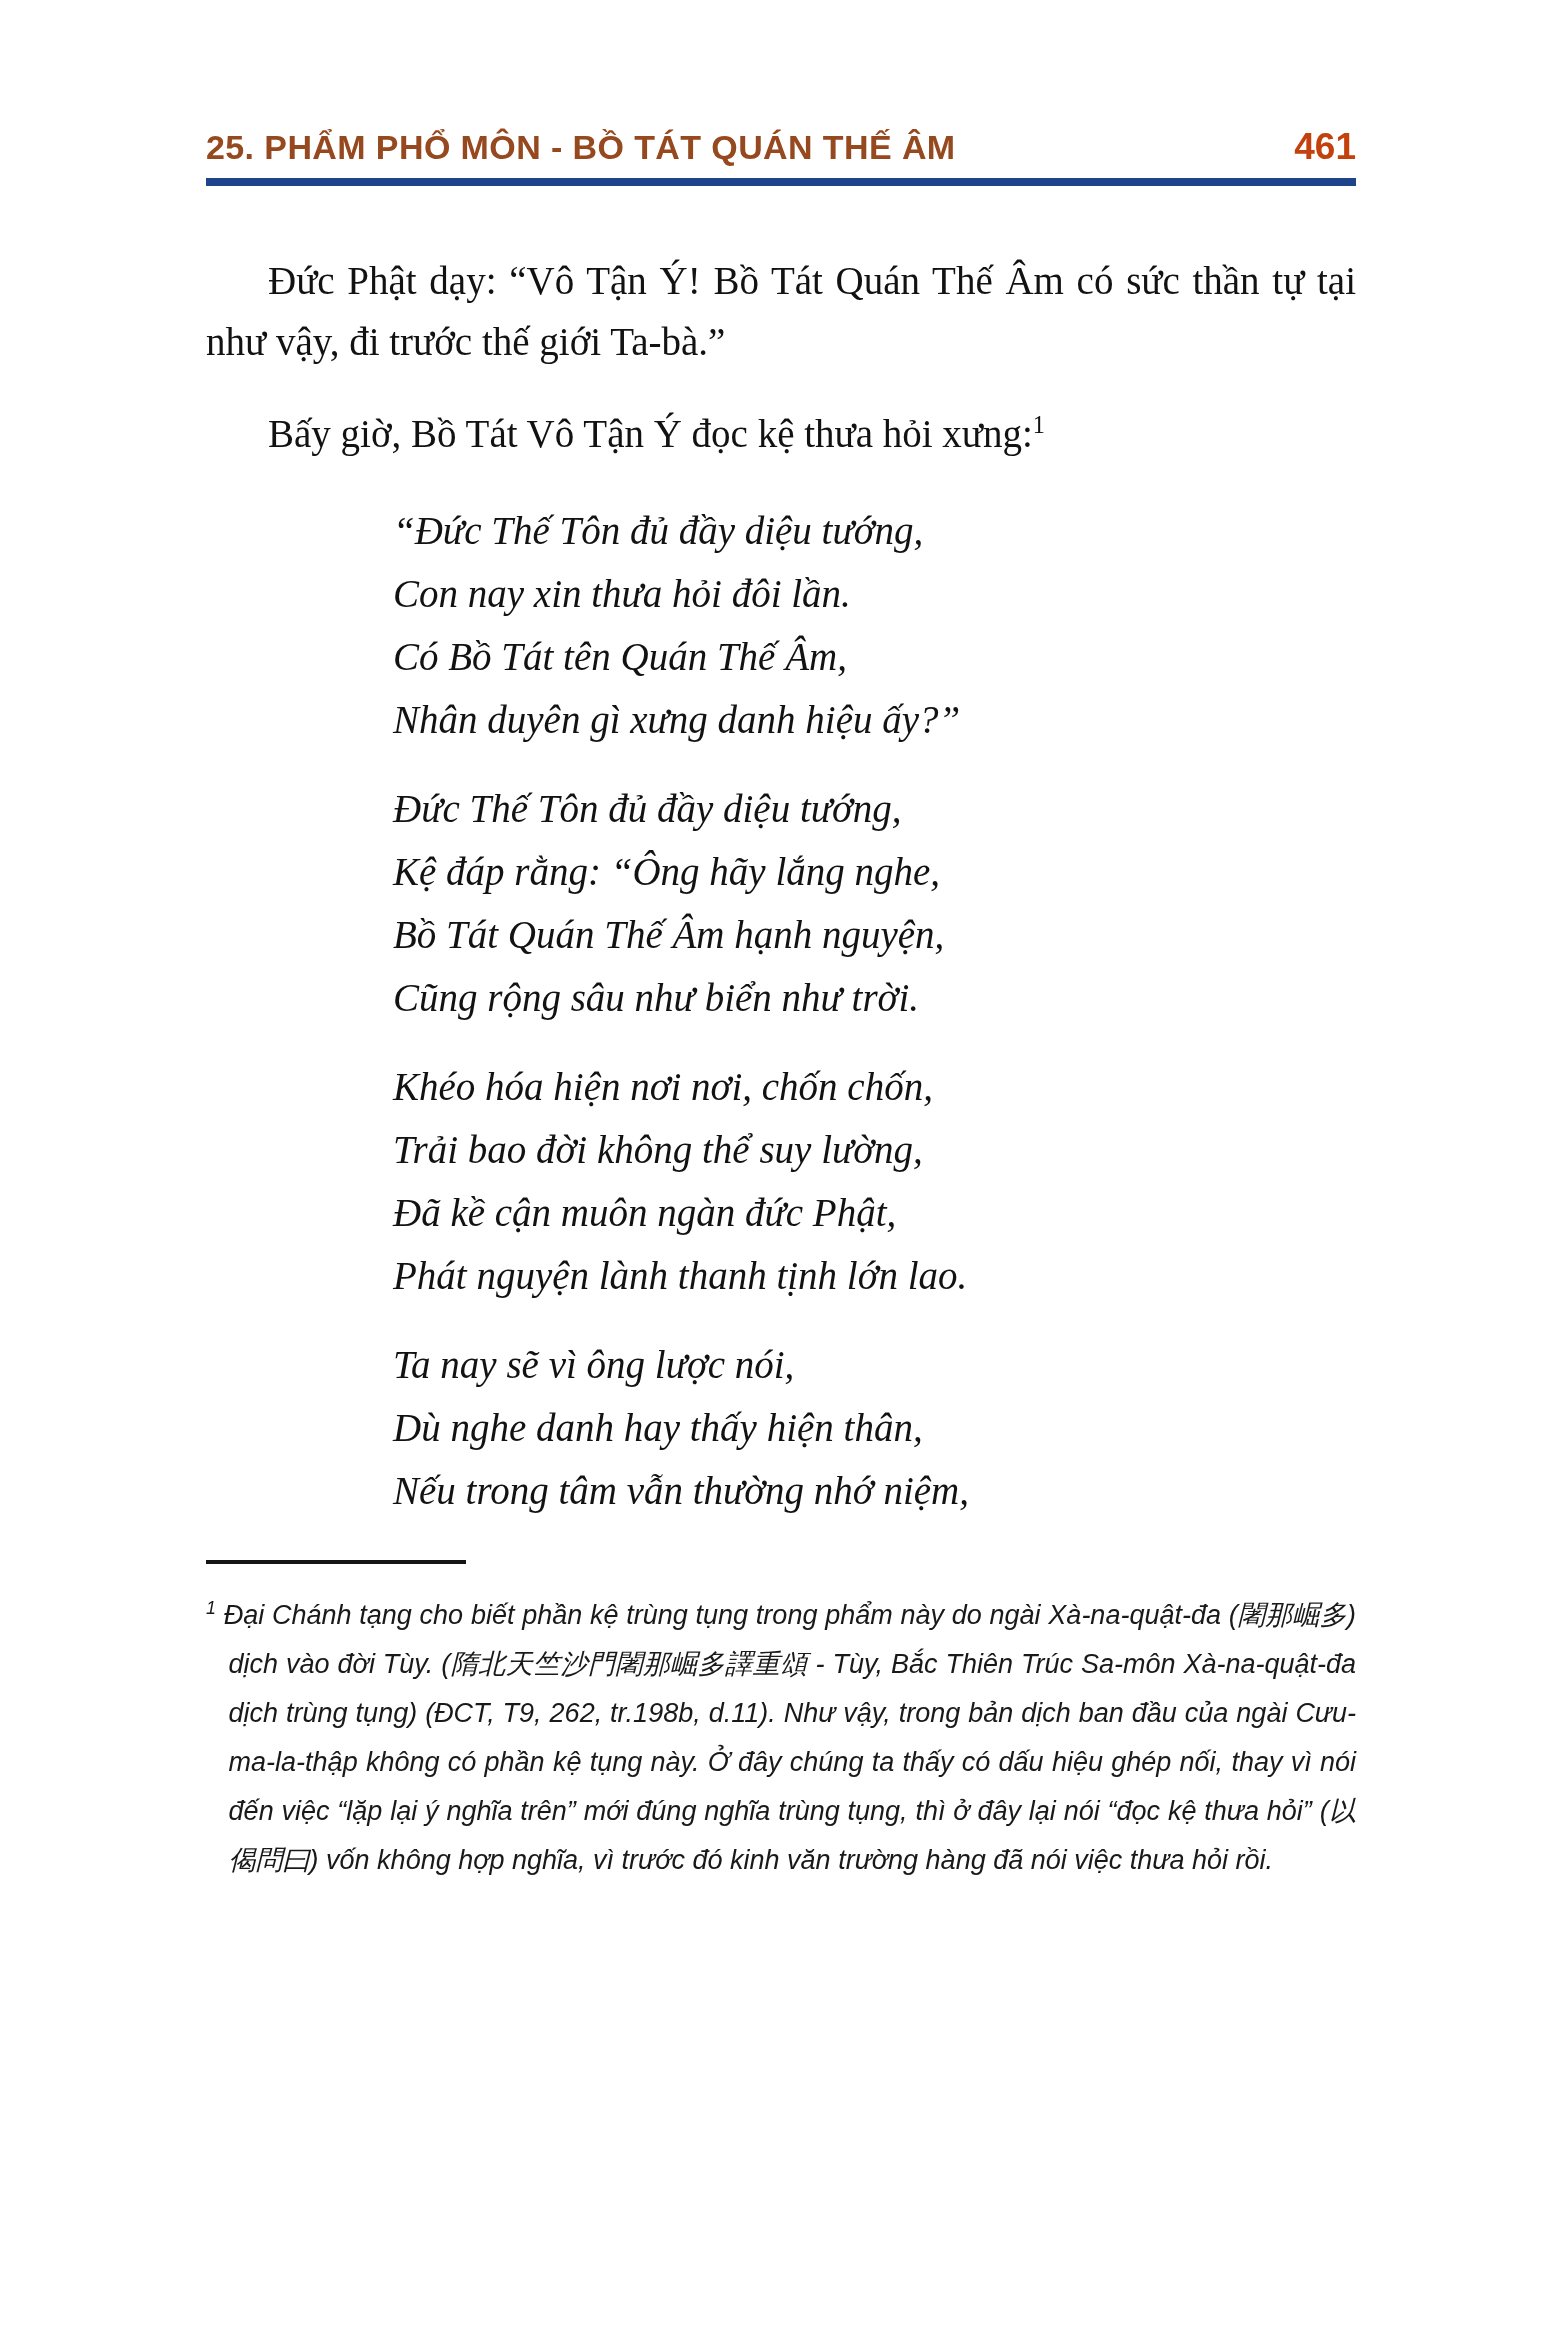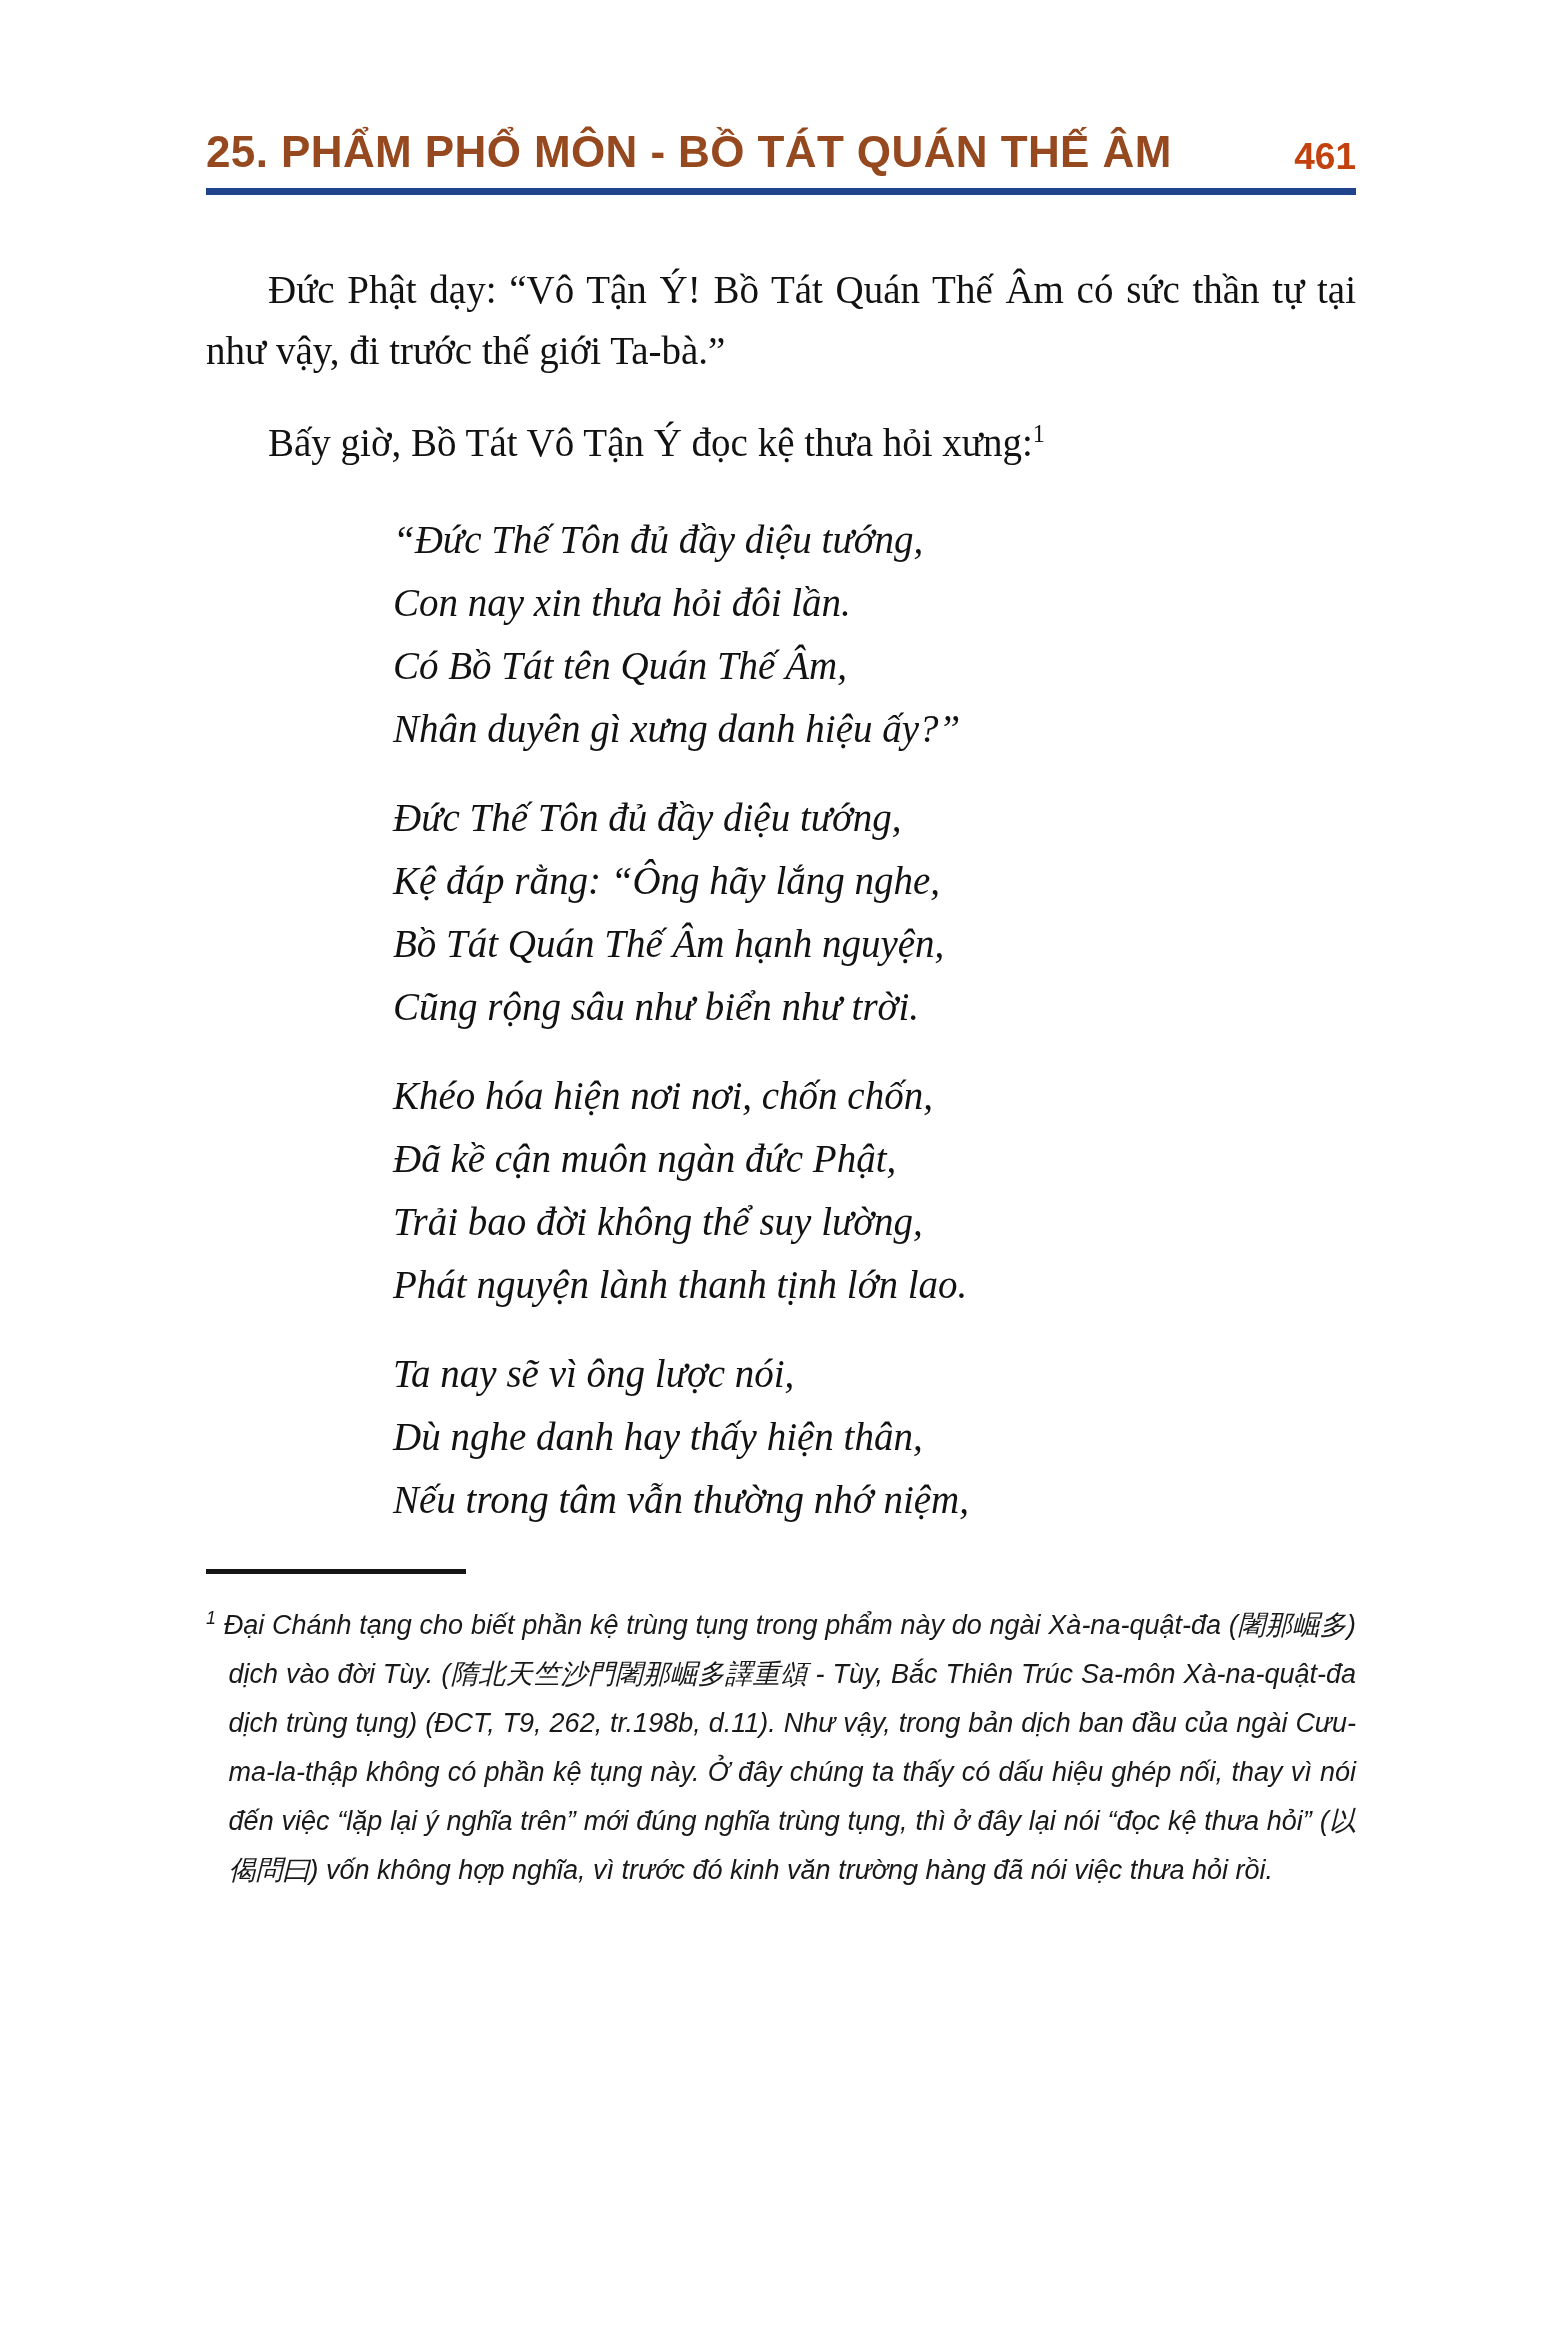--- a/index.html
+++ b/index.html
@@ -17,21 +17,21 @@
   }
   
   .header-row {
     display:flex;
     justify-content:space-between;
     align-items:flex-end;
   }
   .chapter-title {
     font-family:"Liberation Sans","DejaVu Sans",sans-serif;
     font-weight:bold;
-    font-size:44px;
+    font-size:34px;
     letter-spacing:0.4px;
     color:#96491f;
     line-height:1.1;
   }
   .page-number {
     font-family:"Liberation Sans","DejaVu Sans",sans-serif;
     font-weight:bold;
     font-size:37px;
     color:#c2410c;
     line-height:1.05;
@@ -112,22 +112,22 @@
           <div class="verse-line">Nhân duyên gì xưng danh hiệu ấy?”</div>
         </div>
         <div class="stanza">
           <div class="verse-line">Đức Thế Tôn đủ đầy diệu tướng,</div>
           <div class="verse-line">Kệ đáp rằng: “Ông hãy lắng nghe,</div>
           <div class="verse-line">Bồ Tát Quán Thế Âm hạnh nguyện,</div>
           <div class="verse-line">Cũng rộng sâu như biển như trời.</div>
         </div>
         <div class="stanza">
           <div class="verse-line">Khéo hóa hiện nơi nơi, chốn chốn,</div>
+          <div class="verse-line">Trải bao đời không thể suy lường,</div>
           <div class="verse-line">Đã kề cận muôn ngàn đức Phật,</div>
-          <div class="verse-line">Trải bao đời không thể suy lường,</div>
           <div class="verse-line">Phát nguyện lành thanh tịnh lớn lao.</div>
         </div>
         <div class="stanza">
           <div class="verse-line">Ta nay sẽ vì ông lược nói,</div>
           <div class="verse-line">Dù nghe danh hay thấy hiện thân,</div>
           <div class="verse-line">Nếu trong tâm vẫn thường nhớ niệm,</div>
         </div>
       </div>
 
       <div class="footnote-sep"></div>

